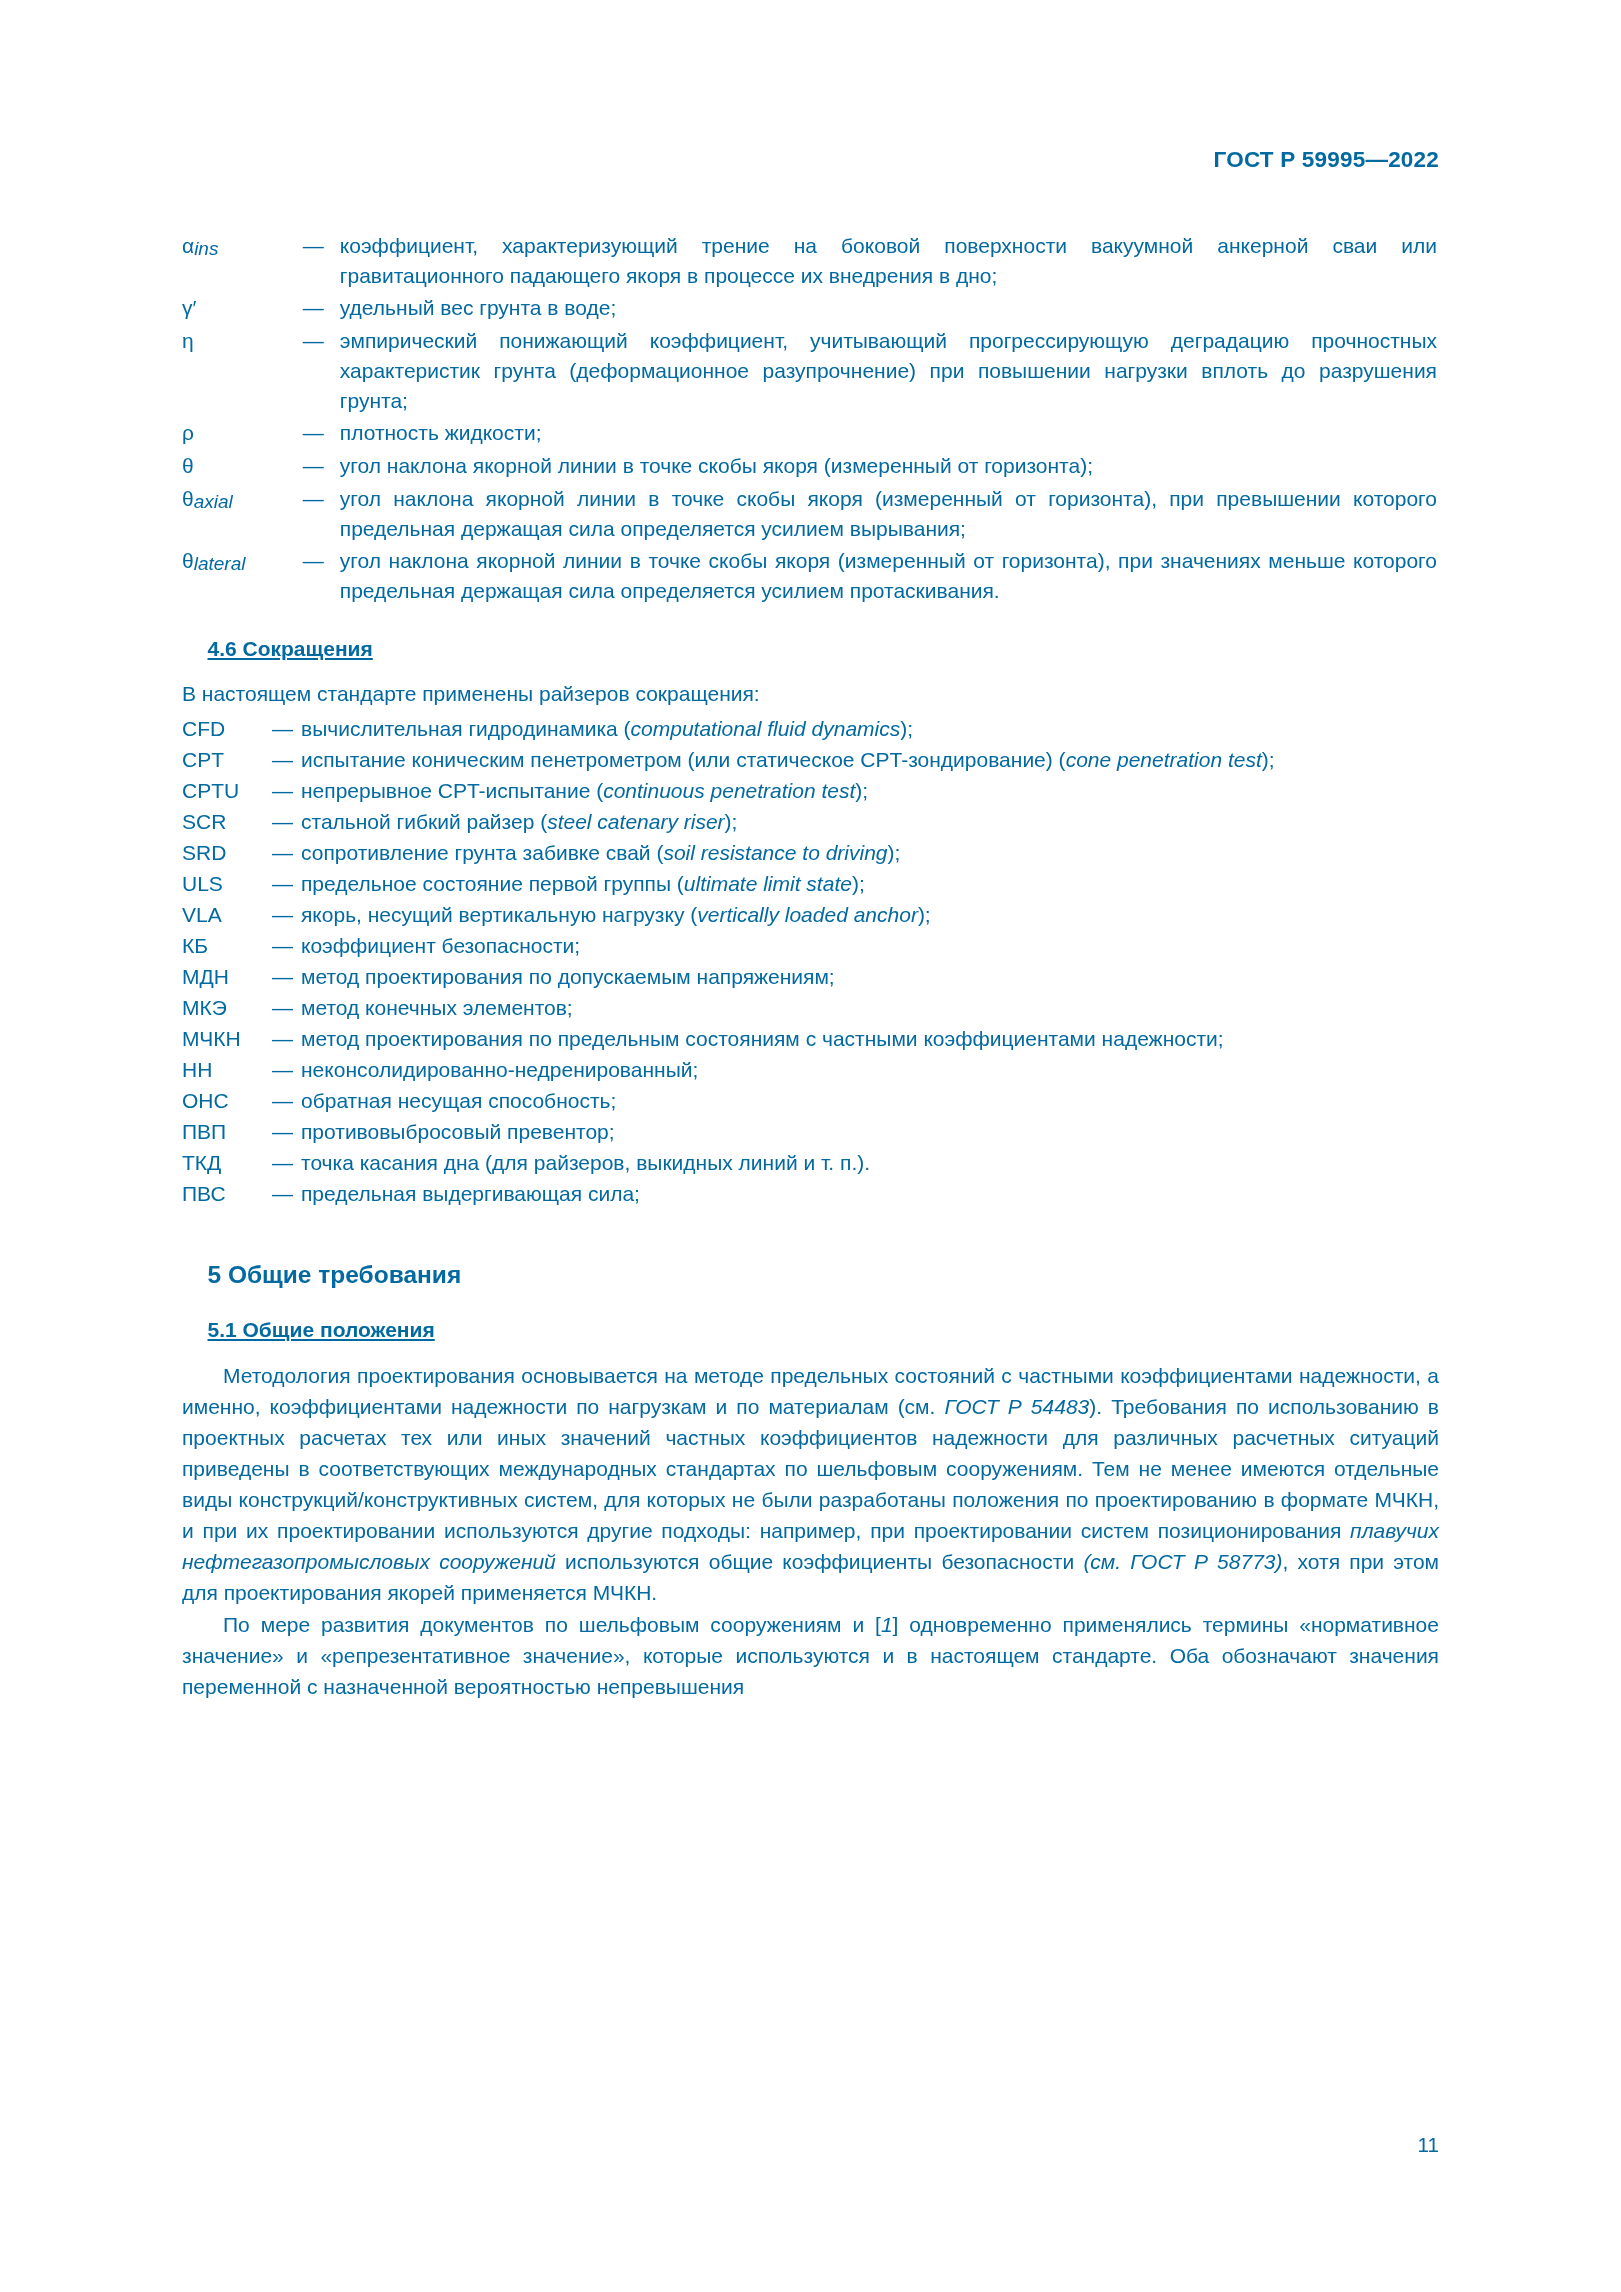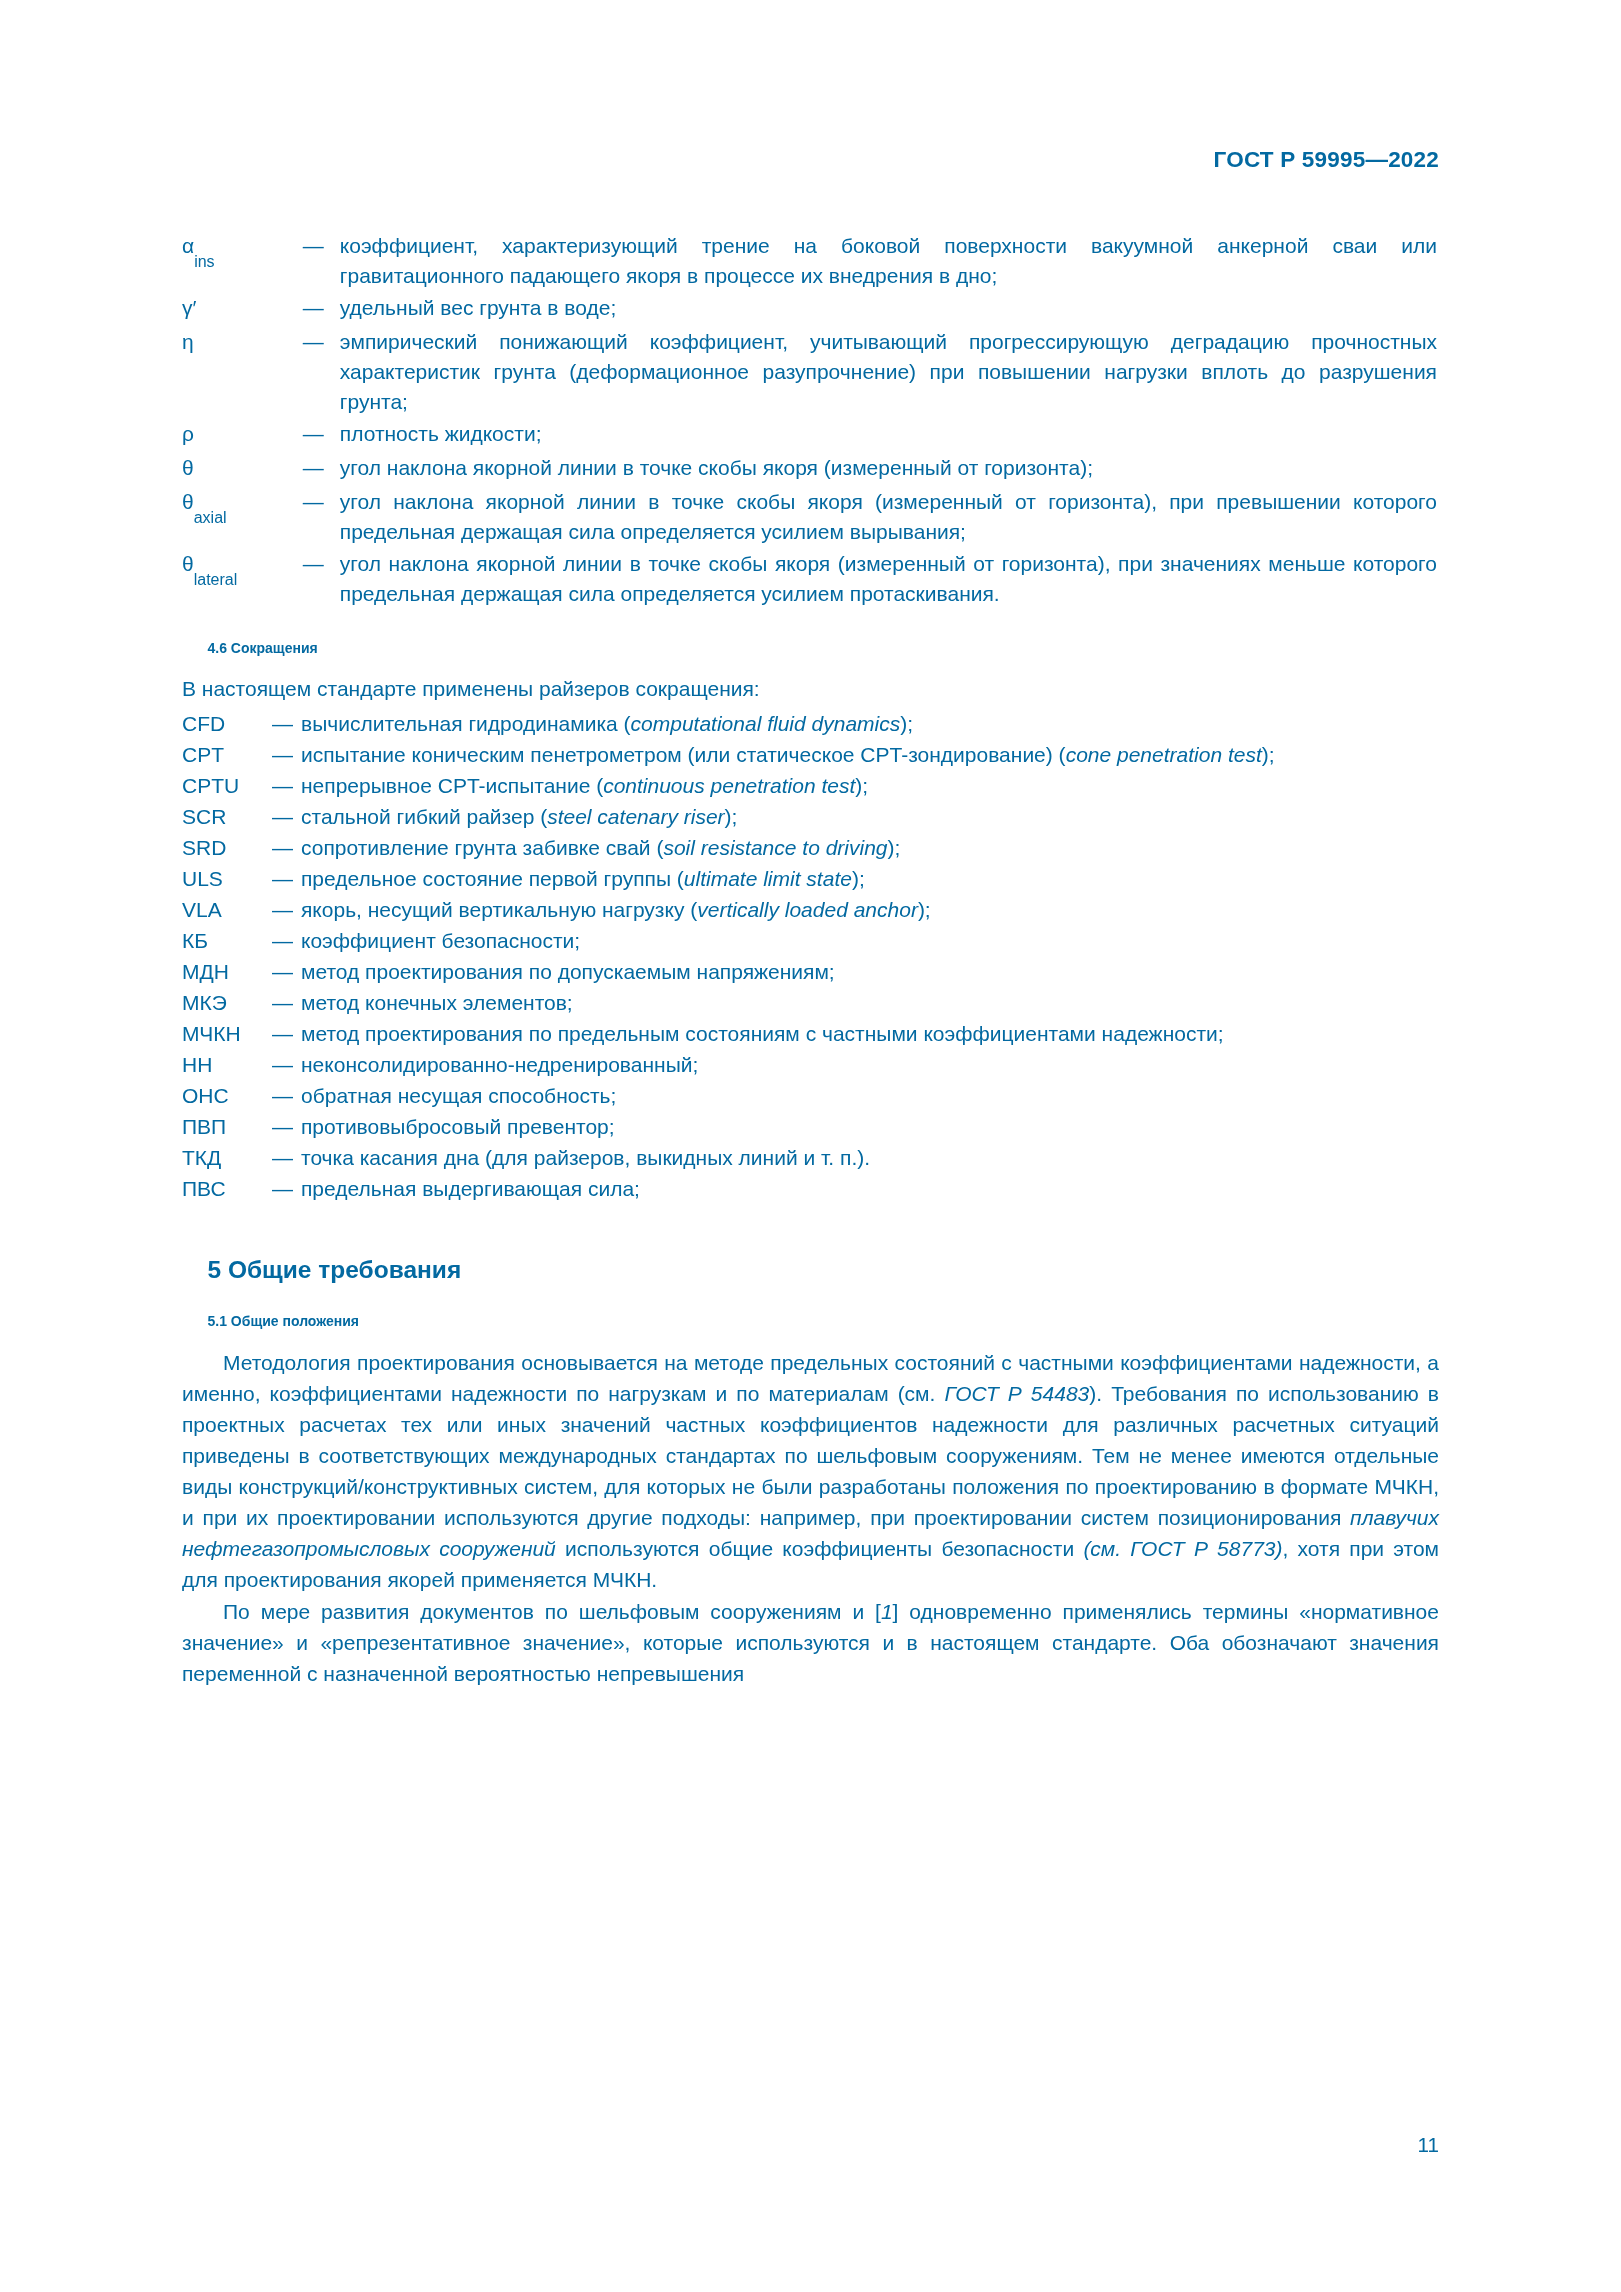--- a/index.html
+++ b/index.html
@@ -51,31 +51,33 @@
   .defs td.dash {
     width: 37px;
     white-space: nowrap;
   }
   .defs td.desc {
     text-align: justify;
     text-align-last: left;
     padding-right: 2px;
   }
   .sub {
-    font-size: 16px;
+    font-size: 19px;
     vertical-align: baseline;
     position: relative;
-    top: 14px;
+    top: 2px;
+    font-style: italic;
   }
 
   
   h3.sub-head {
-    font-size: 14px;
+    font-size: 21px;
     font-weight: bold;
     margin: 29px 0 17.6px 25.5px;
+    text-decoration: underline;
   }
   h2.sec-head {
     font-size: 24.5px;
     font-weight: bold;
     margin: 51px 0 23.5px 25.5px;
   }
   .lead {
     font-size: 21px;
     line-height: 30px;
     margin: 0 0 5.9px 0;

